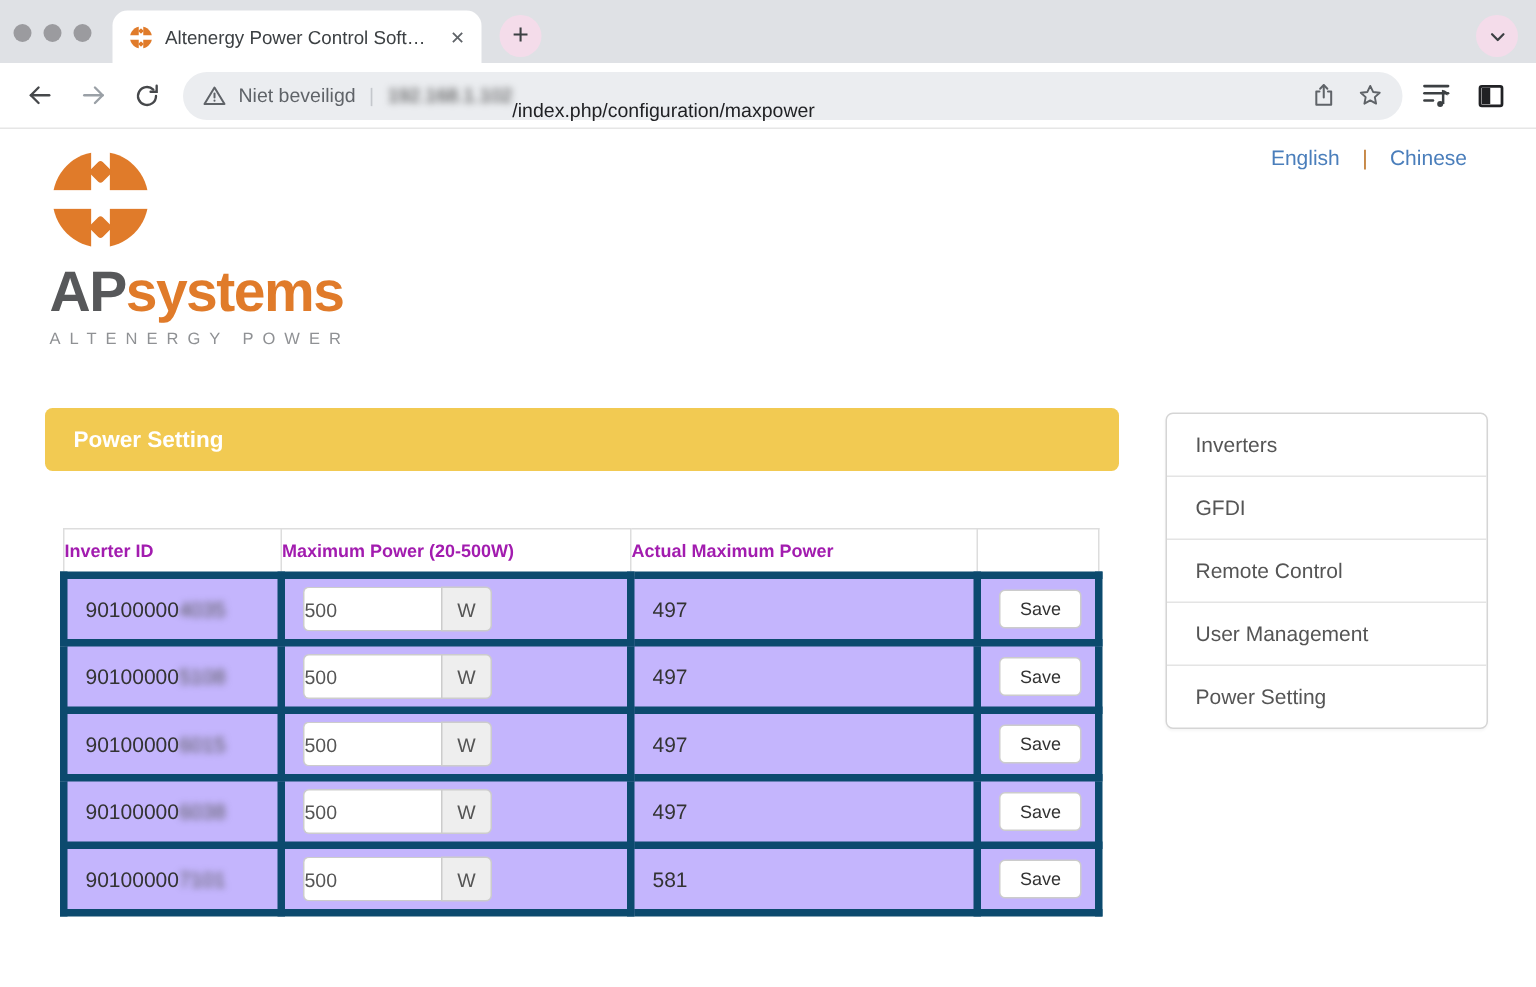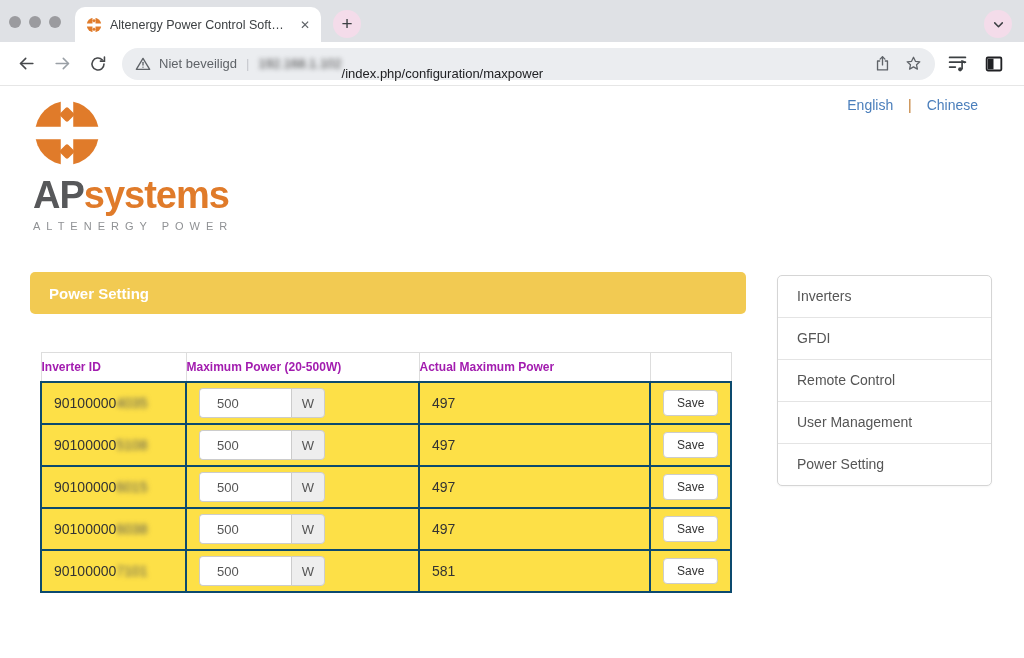--- a/index.html
+++ b/index.html
@@ -49,27 +49,27 @@
   .nav-item { font-size:15px; font-weight:bold; color:#44525f; padding:0 14px; cursor:pointer; white-space:nowrap; }
   .nav-sep { width:1px; height:22px; background:rgba(70,45,15,0.28); }
 
   .banner { position:absolute; top:186px; left:30px; width:716px; height:42px; background:#f2ca52;
             border-radius:5px; display:flex; align-items:center; padding-left:19px;
             color:#fff; font-weight:bold; font-size:15px; }
 
   .ptable { position:absolute; top:266px; left:40px; width:690px; border-collapse:collapse; table-layout:fixed; }
   .ptable th { border:1px solid #ddd; background:#fff; text-align:left; font-size:12px; font-weight:bold;
                color:#a21caf; padding:7px 0; }
-  .ptable td { border:2px solid #0c4a6e; background:#fde047; font-size:14px; color:#333;
+  .ptable td { border:5px solid #0c4a6e; background:#c4b5fd; font-size:14px; color:#333;
                padding:5px 12px; height:40px; vertical-align:middle; }
   .id-blur { filter:blur(2.6px); color:#555; }
   .c-act { vertical-align:top; padding-top:8px; }
   .igroup { display:flex; }
   .igroup input { width:92px; height:30px; border:1px solid #ccc; border-right:none;
-                  border-radius:4px 0 0 4px; padding:0 17px; font-size:13px; color:#555;
+                  border-radius:4px 0 0 4px; padding:0 0; font-size:13px; color:#555;
                   background:#fff; font-family:inherit; outline:none; }
   .addon { width:34px; height:30px; background:#eee; border:1px solid #ccc; border-radius:0 4px 4px 0;
            display:flex; align-items:center; justify-content:center; font-size:13px; color:#555; }
   .c-save { text-align:center; }
   .save-btn { padding:5px 13px; font-size:12px; color:#333; background:#fff; border:1px solid #ccc;
               border-radius:4px; font-family:inherit; cursor:pointer; }
 
   .readall { position:absolute; top:530px; left:352px; width:122px; height:28px; background:#5b8fc9;
              border:1px solid #4d80ba; border-radius:4px; color:#fff; font-size:13px;
              font-family:inherit; cursor:pointer; }

